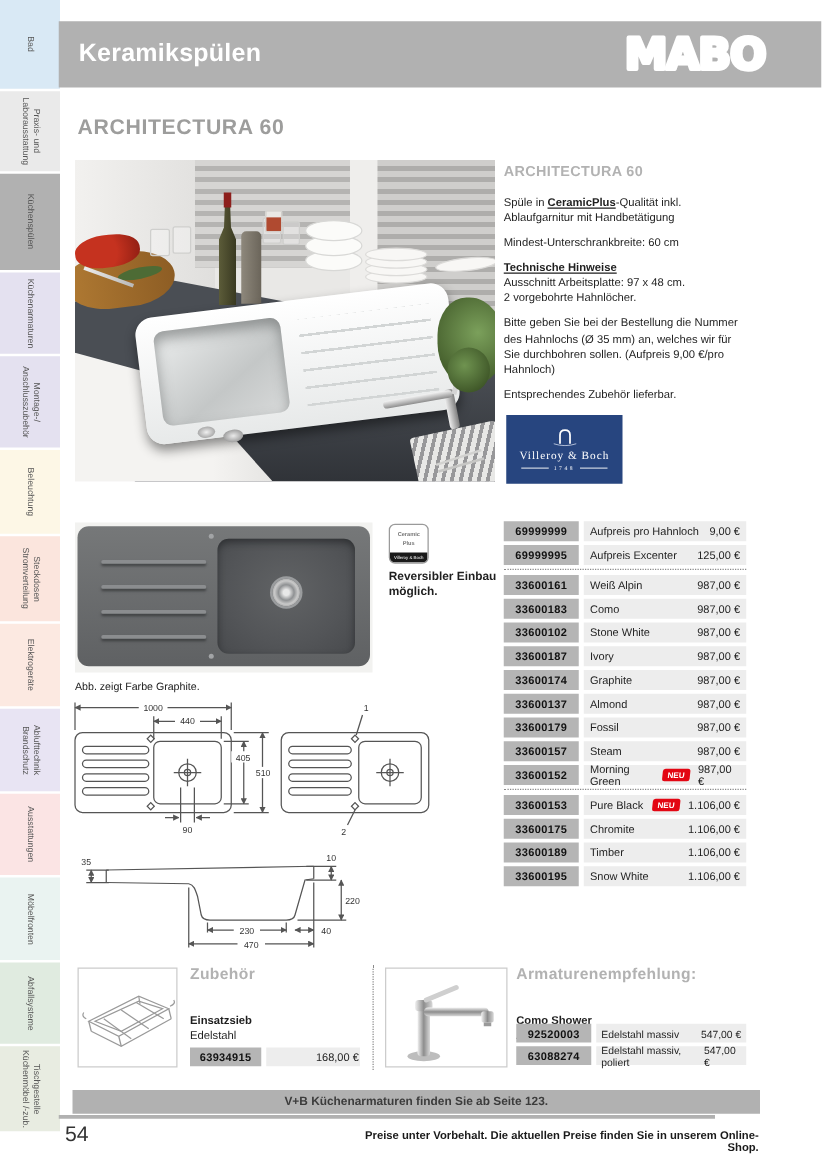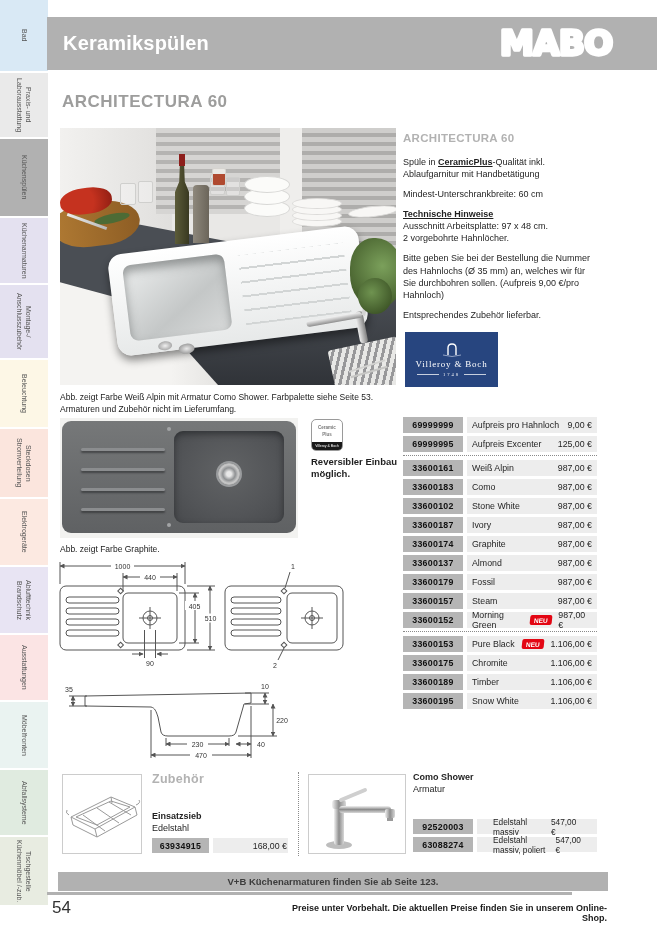--- a/index.html
+++ b/index.html
@@ -152,21 +152,21 @@
   .acc-row .art{width:57px;font-size:8.8px;}
   .acc-row .pc{flex:1;background:#ededed;display:flex;align-items:center;justify-content:flex-end;
      padding-right:1px;font-size:8.8px;}
   .vdots{position:absolute;left:298px;top:772px;height:84px;border-left:1px dotted #8a8a8a;}
   .fau-img{position:absolute;left:308px;top:774px;width:98px;height:80px;border:1px solid #ccc;
      background:#fff;box-sizing:border-box;}
   .fau-text{position:absolute;left:413px;top:771px;width:184px;font-size:9px;line-height:1.35;}
   .fau-rows{position:absolute;left:413px;top:819px;width:184px;}
   .frow{display:flex;height:15px;margin-bottom:3px;}
   .frow .art{width:60px;}
-  .frow .desc{font-size:8.3px;padding:0 16px;}
+  .frow .desc{font-size:8.3px;padding:0 4px;}
 
   
   .banner{position:absolute;left:58px;top:872px;width:550px;height:19px;background:#b1b1b1;
      display:flex;align-items:center;justify-content:center;font-size:9.5px;font-weight:bold;color:#3c3c3c;}
   .rule{position:absolute;left:47px;top:892px;width:525px;height:3px;background:#b1b1b1;}
   .pagenum{position:absolute;left:52px;top:898px;font-size:17px;color:#333;}
   .footnote{position:absolute;left:285px;top:903px;width:322px;text-align:right;font-size:9px;font-weight:bold;color:#1a1a1a;}
 </style>
 </head>
 <body>
@@ -260,24 +260,20 @@
       <div class="p-fspout"></div>
       <div class="p-flever"></div>
     </div>
     <div class="p-plant"></div>
     <div class="p-plant2"></div>
     <div class="p-towel"></div>
     <div class="p-fork"></div>
     <div class="p-fork2"></div>
   </div>
 
-  <div class="caption cap-main">
-    <div>Abb. zeigt Farbe Weiß Alpin mit Armatur Como Shower. Farbpalette siehe Seite 53.</div>
-    <div>Armaturen und Zubehör nicht im Lieferumfang.</div>
-  </div>
 
   <div class="info">
     <h3>ARCHITECTURA 60</h3>
     <p><span>Spüle in </span><span class="b">CeramicPlus</span><span>-Qualität inkl. Ablaufgarnitur mit Handbetätigung</span></p>
     <p>Mindest-Unterschrankbreite: 60 cm</p>
     <div class="b">Technische Hinweise</div>
     <div>Ausschnitt Arbeitsplatte: 97 x 48 cm.</div>
     <div style="margin-bottom:8px">2 vorgebohrte Hahnlöcher.</div>
     <p>Bitte geben Sie bei der Bestellung die Nummer des Hahnlochs (Ø 35 mm) an, welches wir für Sie durchbohren sollen. (Aufpreis 9,00 €/pro Hahnloch)</p>
     <p>Entsprechendes Zubehör lieferbar.</p>
@@ -574,20 +570,21 @@
       <ellipse cx="30" cy="70" rx="13" ry="4" fill="#bdbdbd"></ellipse>
       <rect x="25" y="32" width="10" height="38" rx="3" fill="url(#chrome)"></rect>
       <rect x="23" y="25" width="14" height="9" rx="3" fill="url(#chrome)"></rect>
       <line x1="32" y1="25" x2="56" y2="15" stroke="#cfcfcf" stroke-width="4" stroke-linecap="round"></line>
       <rect x="30" y="31" width="52" height="7" rx="3.5" fill="url(#chromeV)"></rect>
       <rect x="76" y="34" width="10" height="9" rx="2" fill="url(#chrome)"></rect>
       <rect x="78" y="43" width="6" height="3" fill="#9a9a9a"></rect>
     </svg>
   </div>
   <div class="fau-text">
+    <div class="sec-head">Armaturenempfehlung:</div>
     <div class="nm" style="font-weight:bold">Como Shower</div>
     <div>Armatur</div>
   </div>
   <div class="fau-rows">
     <div class="frow">
       <div class="art">92520003</div>
       <div class="desc">
           <span>Edelstahl massiv</span>
           <span class="price">547,00 €</span>
         </div>

